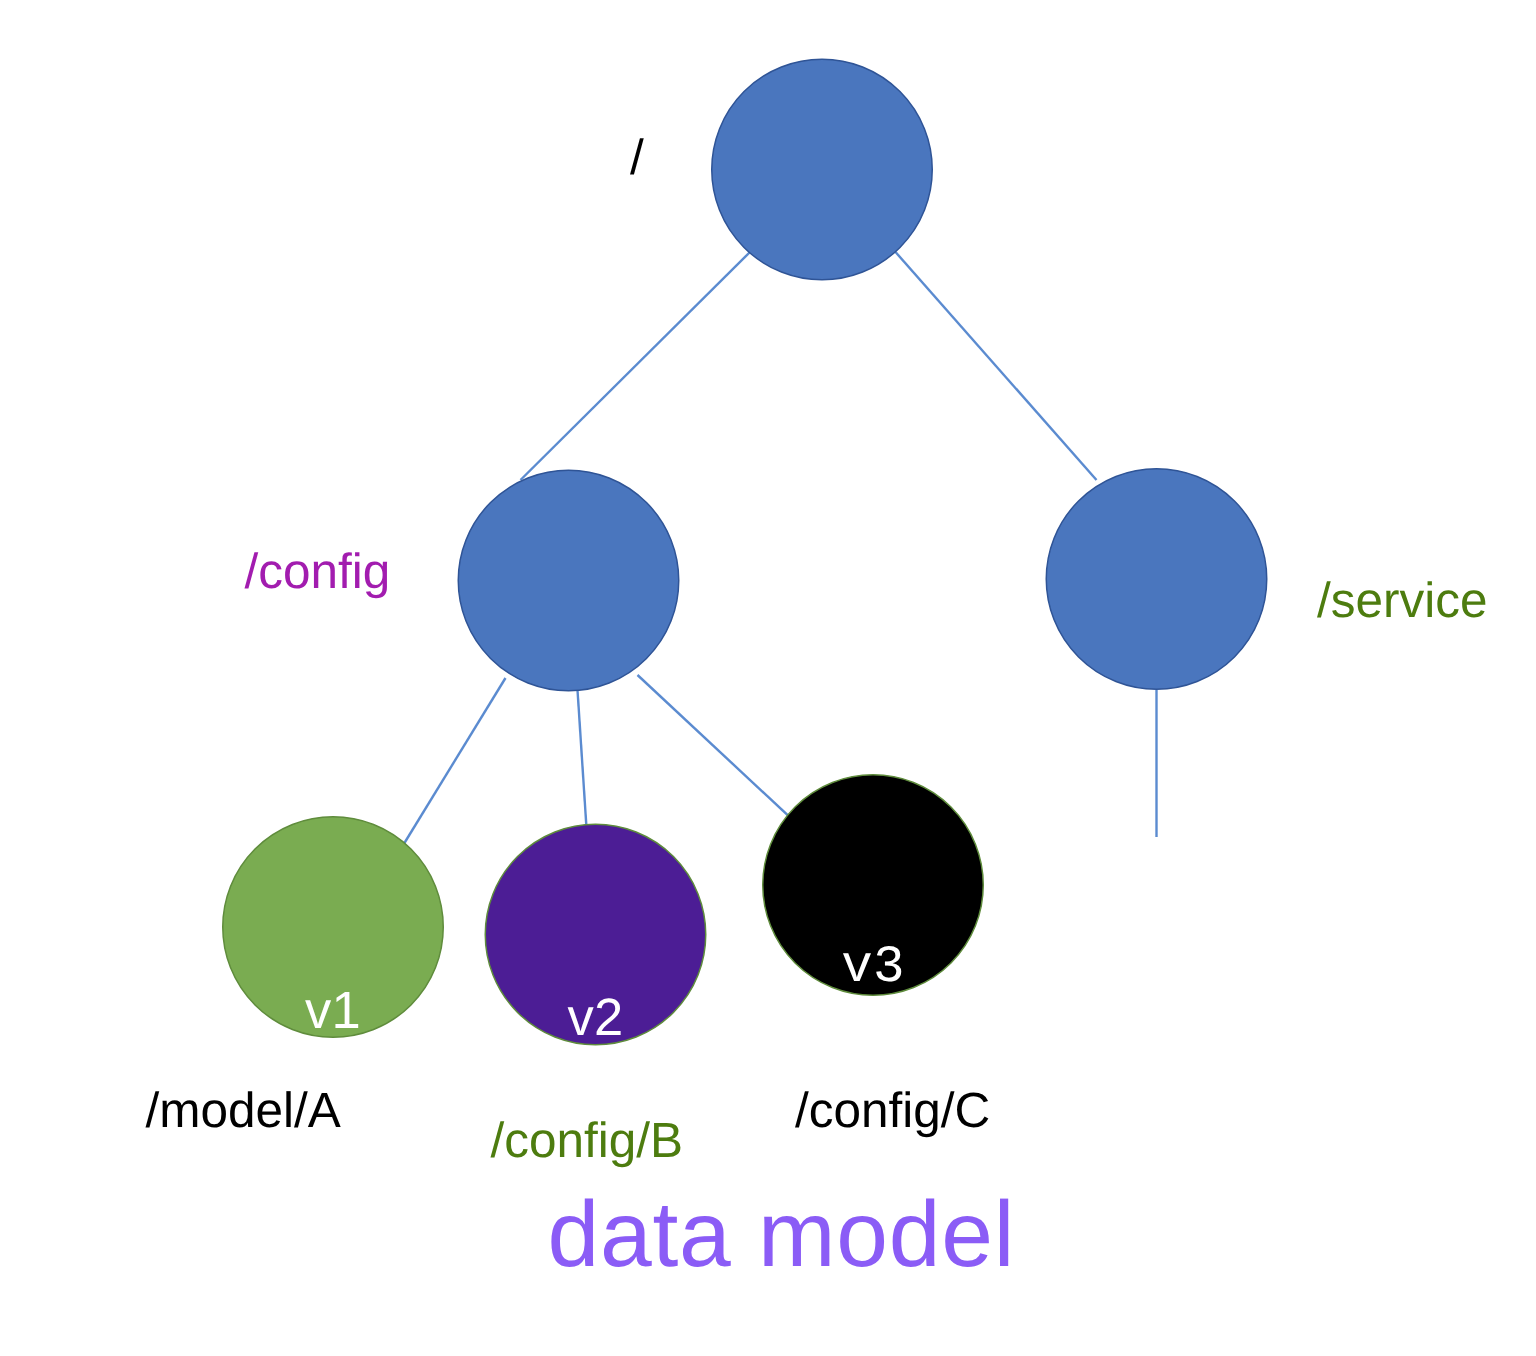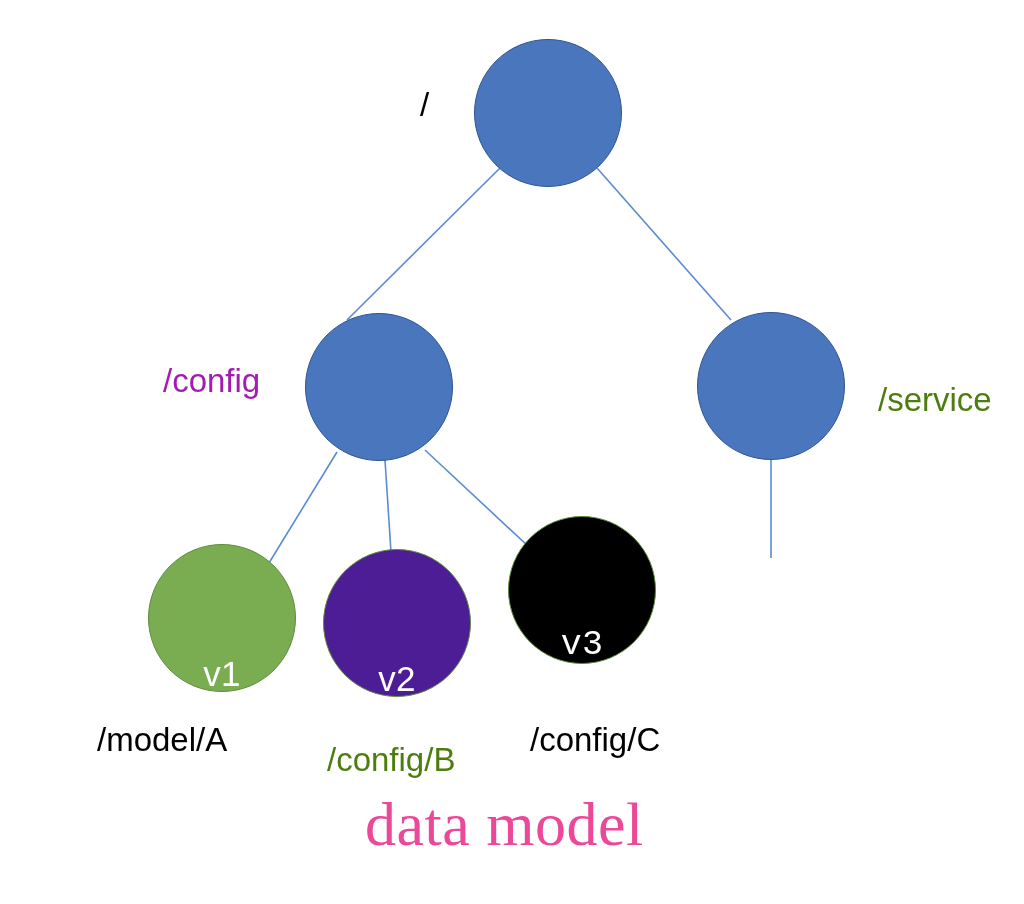--- a/index.html
+++ b/index.html
@@ -56,22 +56,22 @@
     color: #000000;
     font-family: "Liberation Sans", sans-serif;
     font-size: 33px;
     font-weight: 400;
     line-height: 1.1;
     white-space: nowrap;
     z-index: 3;
   }
   .title {
     position: absolute;
-    color: #ec4899;
-    font-family: Liberation Serif, serif;
+    color: #8b5cf6;
+    font-family: Liberation Sans, sans-serif;
     font-weight: 400;
     font-size: 62px;
     line-height: 1;
     white-space: nowrap;
     letter-spacing: 0.5px;
     z-index: 3;
   }
 </style>
 </head>
 <body style="background: rgb(255, 255, 255);">

